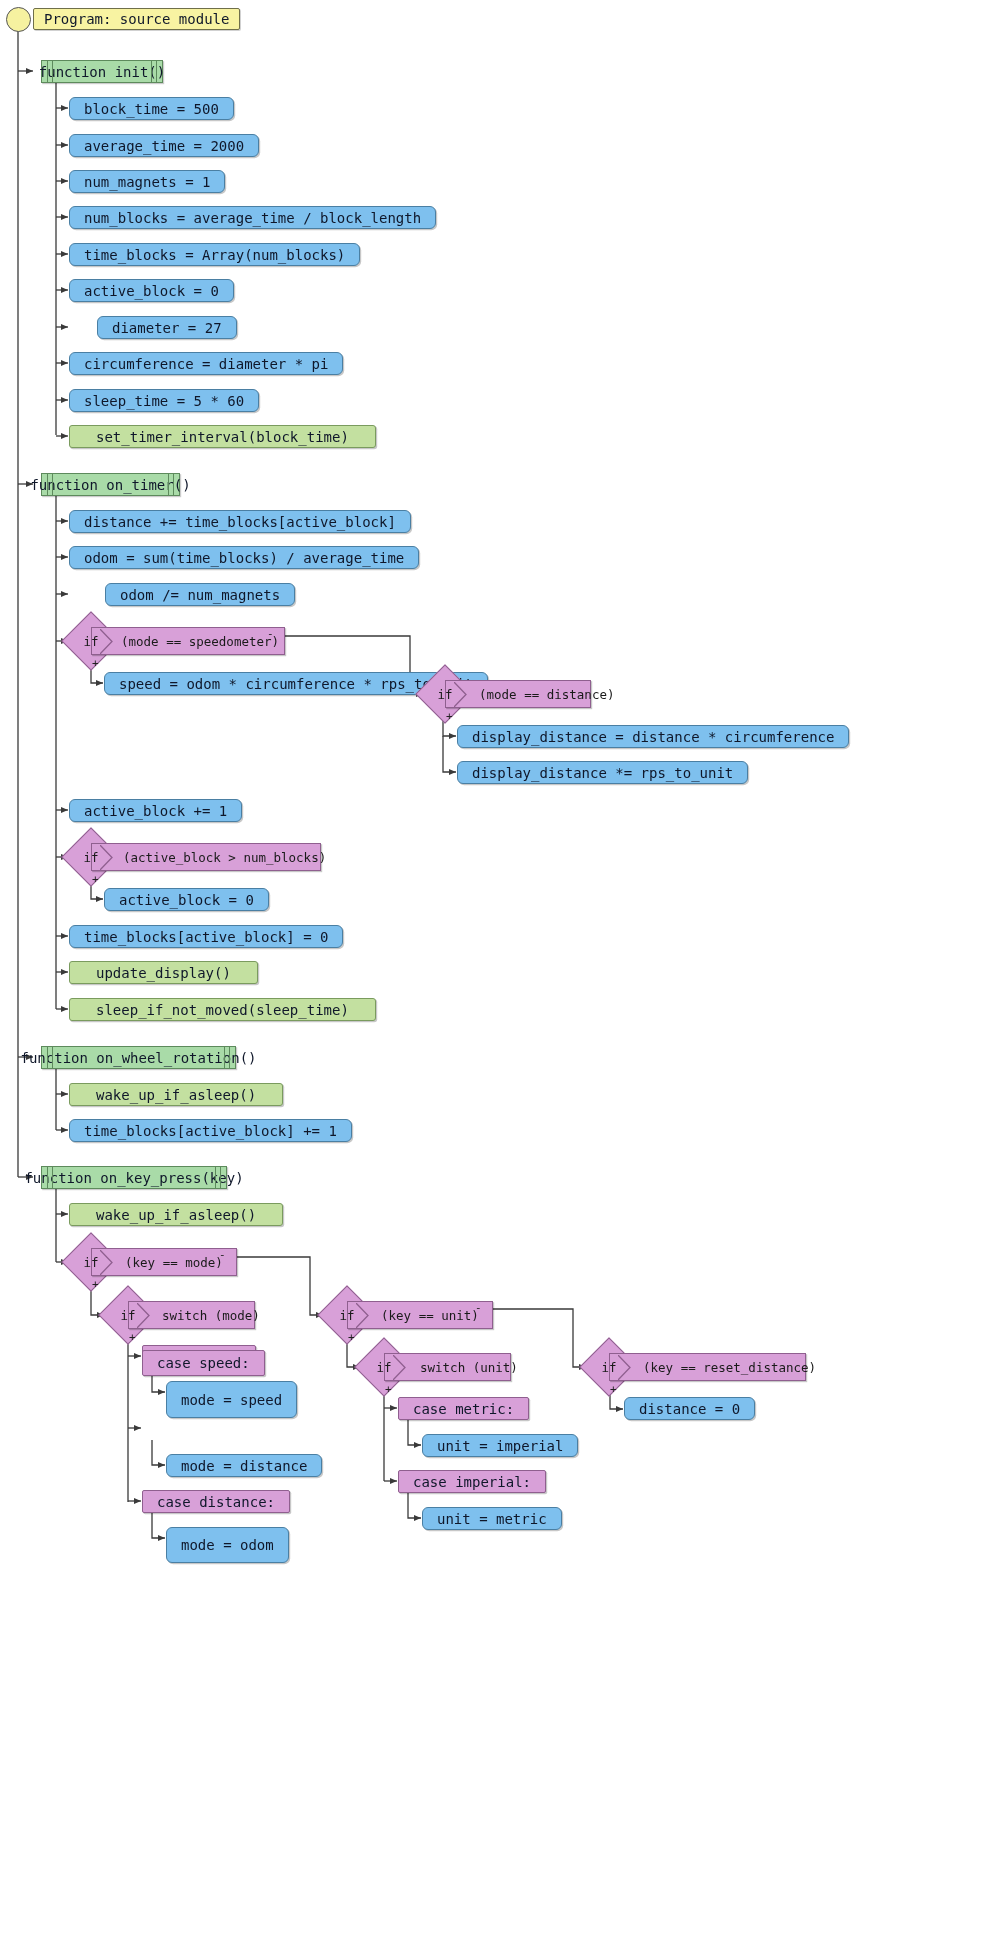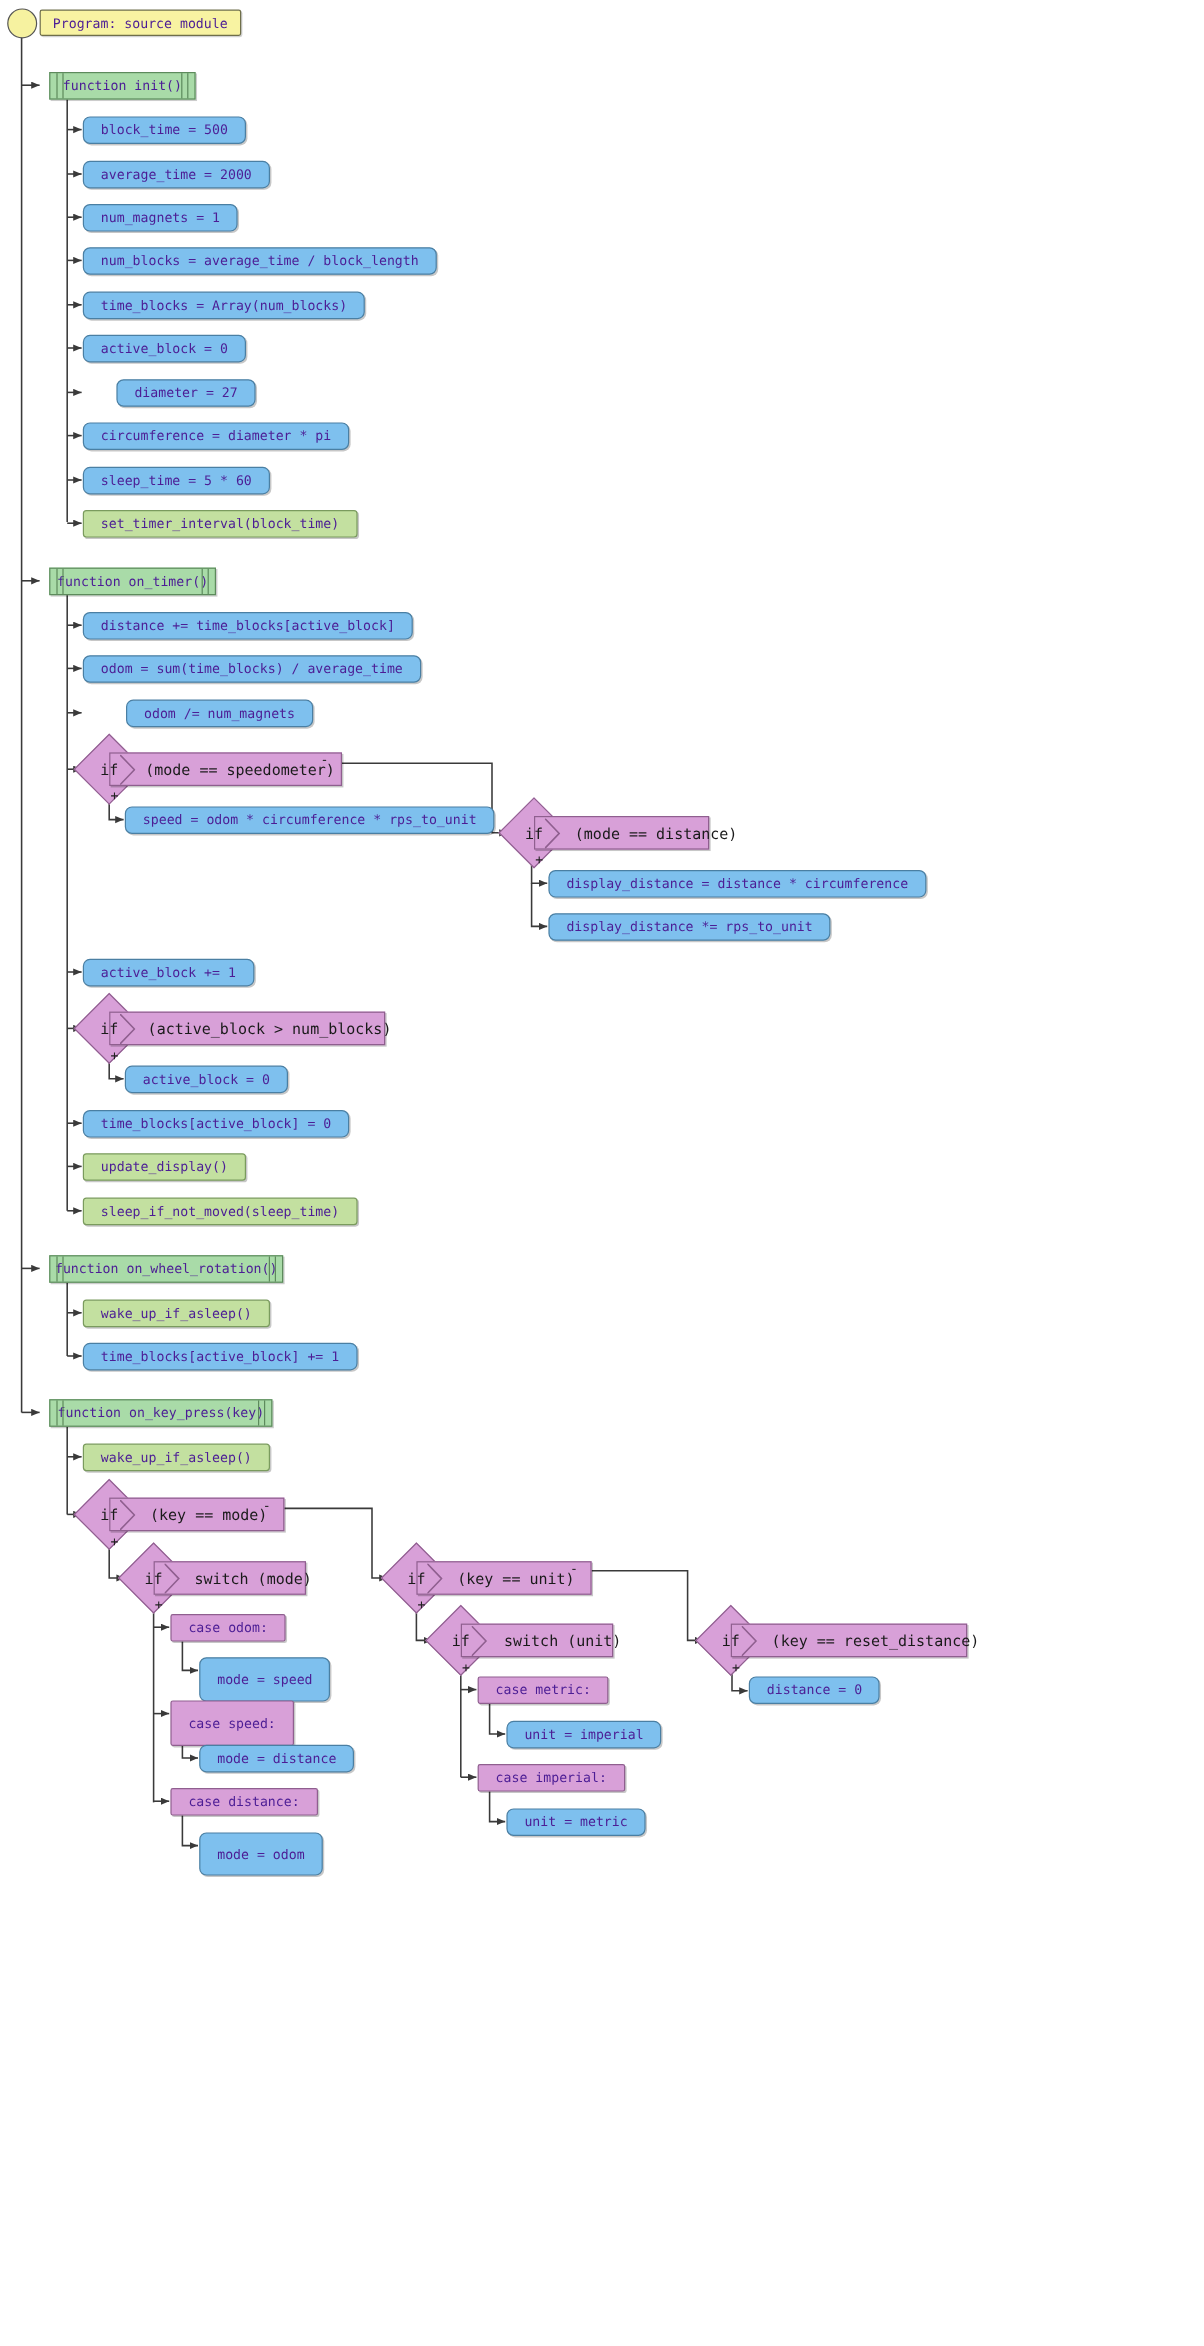--- a/index.html
+++ b/index.html
@@ -22,23 +22,23 @@
     left: 0; top: 0;
     width: 1003px;
     height: 1955px;
     pointer-events: none;
   }
   .node {
     position: absolute;
     box-sizing: border-box;
     display: flex;
     align-items: center;
-    font-size: 11px;
+    font-size: 14px;
     line-height: 1;
-    color: #4c1d95;
+    color: #0f172a;
     white-space: pre;
     letter-spacing: 0px;
   }
 
   
   .start-circle {
     position: absolute;
     border-radius: 50%;
     background: #f6f2a0;
     border: 1.3px solid #555555;
@@ -78,21 +78,21 @@
     border-radius: 6px;
     padding: 0 14px;
     box-shadow: 1.2px 1.2px 0 rgba(0,0,0,.22);
   }
 
   
   .call {
     background: #c3e0a0;
     border: 1.3px solid #7a9b5e;
     border-radius: 3px;
-    padding: 0 14px;
+    padding: 0 26px;
     box-shadow: 1.2px 1.2px 0 rgba(0,0,0,.22);
   }
 
   
   .case {
     background: #d8a0d8;
     border: 1.3px solid #8f5f8f;
     border-radius: 2px;
     padding: 0 14px;
     box-shadow: 1.2px 1.2px 0 rgba(0,0,0,.22);
@@ -372,21 +372,21 @@
         <path d="M0,0 L12,12.5 L0,25" fill="none" stroke="#8f5f8f" stroke-width="1.3"></path>
       </svg>
     <span class="iflabel">if</span>
     <span class="condtext" style="left:55px;">switch (mode)</span>
   </div>
   <span class="sign" style="left:129px; top:1332px;">+</span>
 
   <div class="node case" style="left:142px; top:1345px; height:23px;">case odom:</div>
   <div class="node assign" style="left:166px; top:1381px; height:37px;">mode = speed</div>
 
-  <div class="node case" style="left:142px; top:1417px; height:38px;">case speed:</div>
+  <div class="node case" style="left:142px; top:1350px; height:26px;">case speed:</div>
   <div class="node assign" style="left:166px; top:1454px; height:23px;">mode = distance</div>
 
   <div class="node case" style="left:142px; top:1490px; height:23px;">case distance:</div>
   <div class="node assign" style="left:166px; top:1527px; height:36px;">mode = odom</div>
 
   <div class="cond" style="left:326px; top:1315px;">
     <span class="dia"></span>
     <span class="banner" style="width:146px;"></span>
     <svg class="chev" viewBox="0 0 13 25">
         <path d="M0,0 L12,12.5 L0,25" fill="none" stroke="#8f5f8f" stroke-width="1.3"></path>

